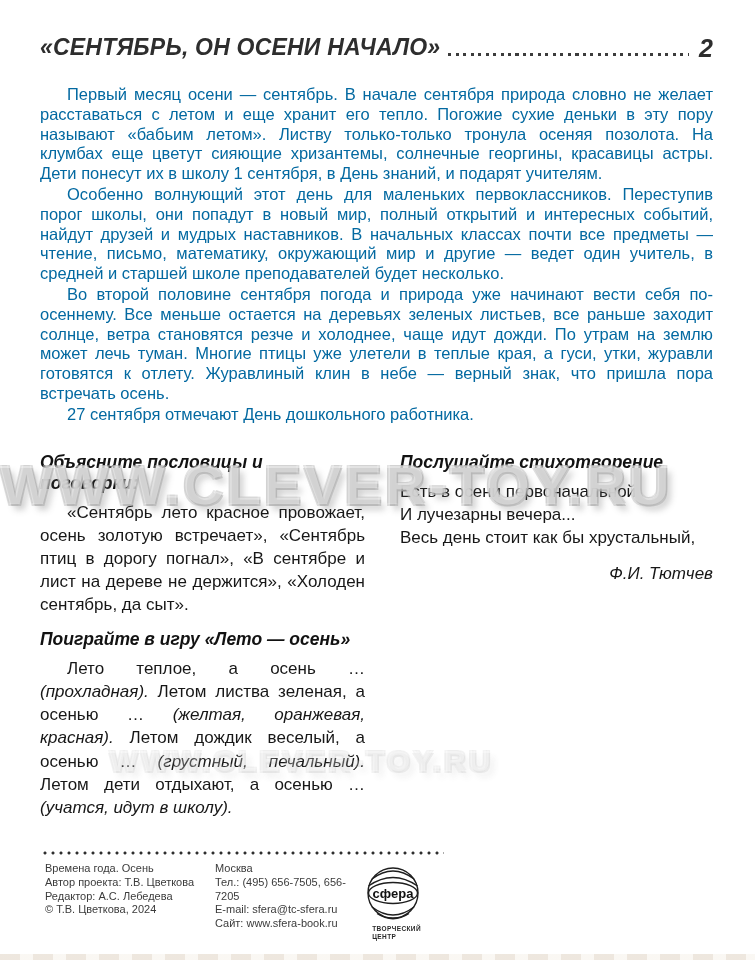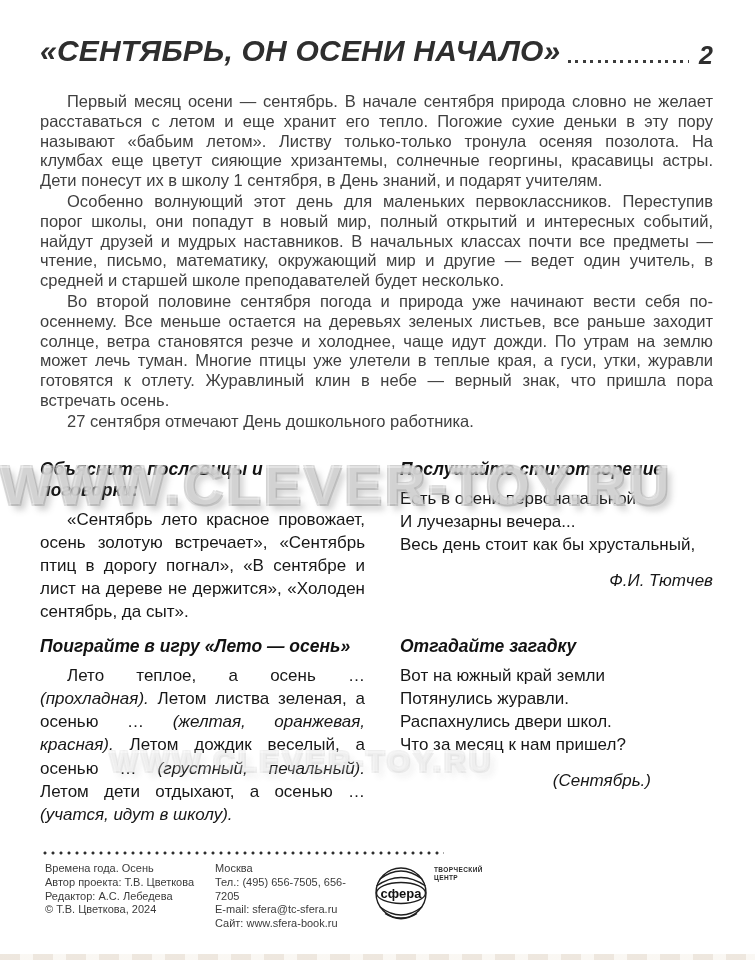--- a/index.html
+++ b/index.html
@@ -1,26 +1,26 @@
 <!DOCTYPE html>
 <html><head>
 <meta charset="utf-8">
 <style>
   html,body{margin:0;padding:0;background:#ffffff;}
   .page{position:relative;width:755px;height:960px;background:#fff;overflow:hidden;
         font-family:"Liberation Sans", sans-serif;color:#1d1d1d;}
   
   .title-row{display:flex;align-items:flex-end;margin:34px 42px 0 40px;
              font-weight:bold;font-style:italic;color:#2e2e2e;}
-  .title{font-size:30px;letter-spacing:.2px;white-space:nowrap;}
+  .title{font-size:23px;letter-spacing:.2px;white-space:nowrap;}
   .leader{flex:1;height:3px;margin:0 10px 5px 8px;
           background-image:repeating-linear-gradient(90deg,#3c3c3c 0 3px,transparent 3px 7.5px);}
   .pagenum{font-size:25px;line-height:1;}
   
-  .article{margin:24px 42px 0 40px;font-size:16.5px;line-height:1.2;text-align:justify;color:#404040;}
+  .article{margin:24px 42px 0 40px;font-size:16.5px;line-height:1.2;text-align:justify;color:#0369a1;}
   .article p{margin:0;text-indent:27px;}
   .article p.gap{margin-top:1px;}
   
   .columns{display:grid;grid-template-columns:325px 313px;column-gap:35px;margin:0 42px 0 40px;align-items:start;}
   .row1{margin-top:27px;}
   .row2{margin-top:13px;}
   .col-heading{font-size:17.5px;font-weight:bold;font-style:italic;margin:0 0 7px 0;color:#121212;}
   .block{font-size:17px;line-height:1.36;color:#171717;}
   .justify{text-align:justify;text-indent:27px;}
   .poem-line{white-space:nowrap;}
@@ -36,21 +36,21 @@
                   5px 6px 6px rgba(90,90,90,.28);}
   .wm1{top:452px;font-size:56px;}
   .wm2{top:744px;font-size:30px;opacity:.38;}
   
   .footer-rule{position:absolute;left:41px;top:851px;width:403px;height:4px;
                background-image:radial-gradient(circle,#2e2e2e 1.4px,transparent 1.7px);
                background-size:8px 4px;background-repeat:repeat-x;}
   .footer{position:absolute;left:45px;top:862px;display:flex;font-size:11px;line-height:13.8px;color:#3b3b3b;}
   .f-left{width:170px;}
   .f-mid{width:140px;}
-  .f-logo{display:flex;align-items:flex-start;gap:5px;margin-left:18px;margin-top:4px;}
+  .f-logo{display:flex;align-items:flex-end;gap:5px;margin-left:10px;margin-top:4px;flex-direction:column;}
   .f-tag{font-size:6.5px;line-height:7.5px;letter-spacing:.4px;color:#2a2a2a;font-weight:bold;}
   
   .bottom-strip{position:absolute;left:0;bottom:0;width:755px;height:6px;opacity:.85;
                 background:repeating-linear-gradient(90deg,#ebe3d9 0 20px,#f9f6f1 20px 33px);}
 </style>
 </head>
 <body>
 
 <div class="page">
 
@@ -80,30 +80,20 @@
         <div class="poem-line">Весь день стоит как бы хрустальный,</div>
         <div class="attribution">Ф.И. Тютчев</div>
       </div>
     </div>
   </div>
 
   <div class="columns row2">
     <div>
       <div class="col-heading">Поиграйте в игру «Лето — осень»</div>
       <div class="block justify"><span>Лето теплое, а осень … </span><span class="it">(прохладная).</span><span> Летом листва зеленая, а осенью … </span><span class="it">(желтая, оранжевая, красная).</span><span> Летом дождик веселый, а осенью … </span><span class="it">(грустный, печальный).</span><span> Летом дети отдыхают, а осенью … </span><span class="it">(учатся, идут в школу).</span></div>
-    </div>
-    <div>
-      <div class="col-heading">Отгадайте загадку</div>
-      <div class="block">
-        <div class="poem-line">Вот на южный край земли</div>
-        <div class="poem-line">Потянулись журавли.</div>
-        <div class="poem-line">Распахнулись двери школ.</div>
-        <div class="poem-line">Что за месяц к нам пришел?</div>
-        <div class="answer">(Сентябрь.)</div>
-      </div>
     </div>
   </div>
 
   <div class="wm wm1">WWW.CLEVER-TOY.RU</div>
   <div class="wm wm2">WWW.CLEVER-TOY.RU</div>
 
   <div class="footer-rule"></div>
 
   <div class="footer">
     <div class="f-left">

